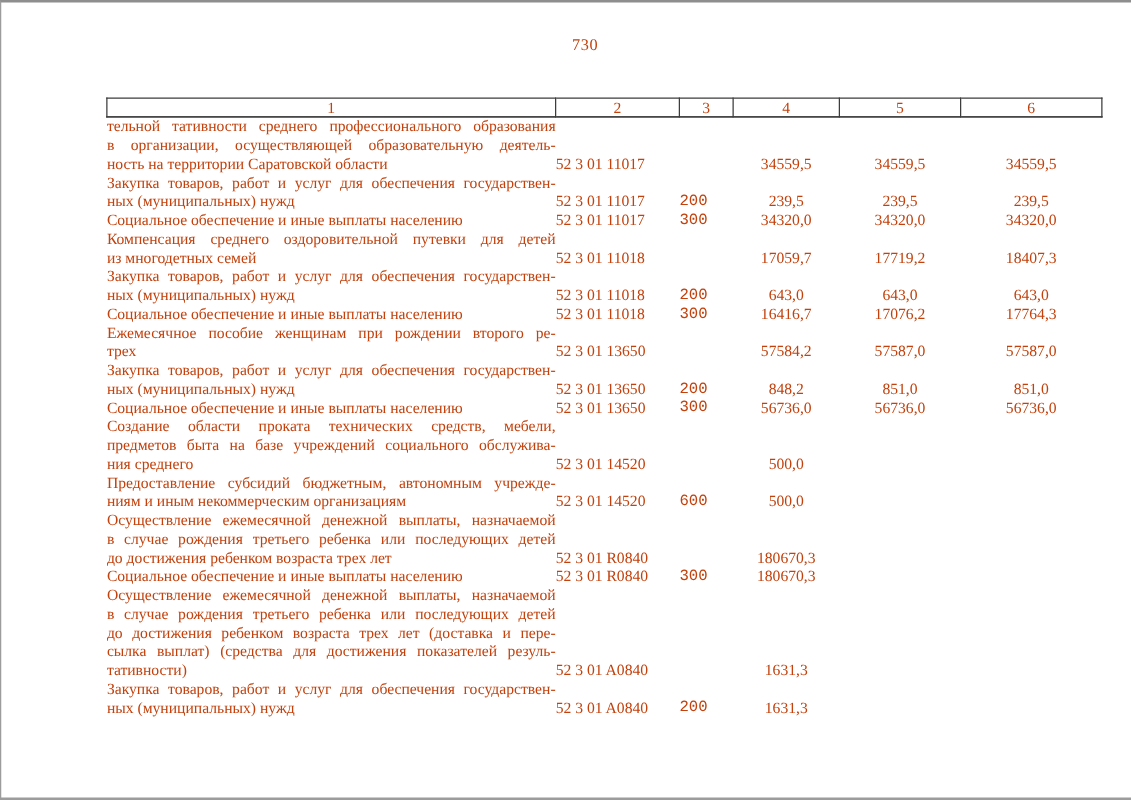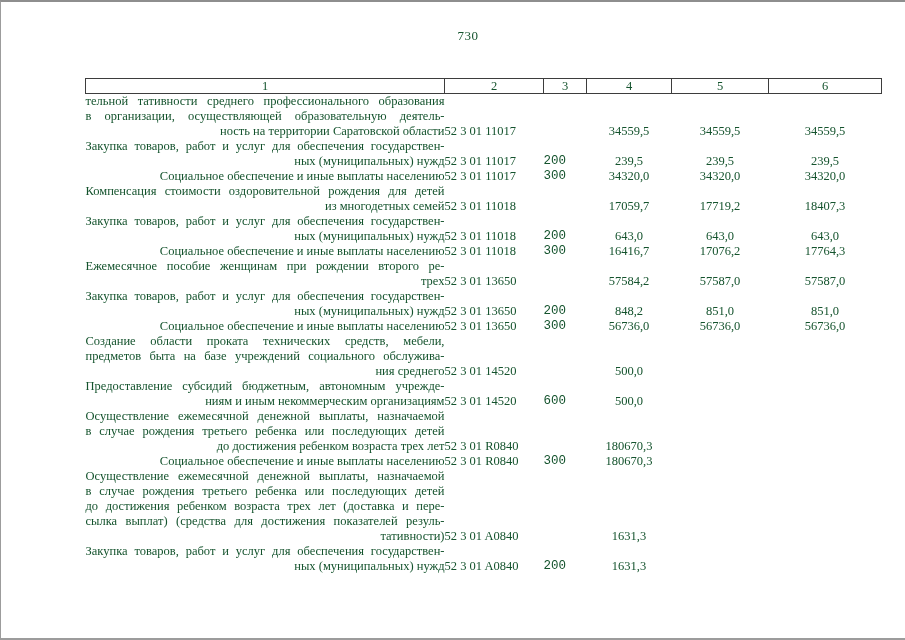--- a/index.html
+++ b/index.html
@@ -3,21 +3,21 @@
 <meta charset="utf-8">
 <style>
   html, body { margin: 0; padding: 0; background: #ffffff; }
 
   .page {
     position: relative;
     width: 905px;
     height: 640px;
     box-sizing: border-box;
     background: #ffffff;
-    color: #14532d;
+    color: #c2410c;
     font-family: "Liberation Serif", "DejaVu Serif", serif;
     border-top: 2px solid #8e8e8e;
     border-left: 1px solid #9c9c9c;
     border-bottom: 2px solid #9c9c9c;
     overflow: hidden;
   }
 
   .pageno {
     position: absolute;
     top: 26px;
@@ -52,21 +52,21 @@
     vertical-align: bottom;
     padding: 0;
     line-height: 15px;
     font-size: 12.5px;
   }
 
   td.c1 { padding: 0 4px 0 4px; }
   td.c1 div { line-height: 15px; }
   
   td.c1 div:not(:last-child) { text-align: justify; text-align-last: justify; }
-  td.c1 div:last-child { text-align: right; margin-left: 24px; }
+  td.c1 div:last-child { text-align: left; }
 
   td.c2 { white-space: nowrap; }
   td.c3 { text-align: left; white-space: nowrap; font-family: Liberation Mono, monospace; }
   td.c4, td.c5, td.c6 { text-align: center; padding-right: 6px; white-space: nowrap; }
 </style>
 </head>
 <body>
 
 <div class="page">
 
@@ -124,21 +124,21 @@
         </td>
         <td class="c2">52 3 01 11017</td>
         <td class="c3">300</td>
         <td class="c4">34320,0</td>
         <td class="c5">34320,0</td>
         <td class="c6">34320,0</td>
       </tr>
 
       <tr>
         <td class="c1">
-          <div>Компенсация стоимости оздоровительной рождения для детей</div>
+          <div>Компенсация среднего оздоровительной путевки для детей</div>
           <div>из многодетных семей</div>
         </td>
         <td class="c2">52 3 01 11018</td>
         <td class="c3"></td>
         <td class="c4">17059,7</td>
         <td class="c5">17719,2</td>
         <td class="c6">18407,3</td>
       </tr>
 
       <tr>

